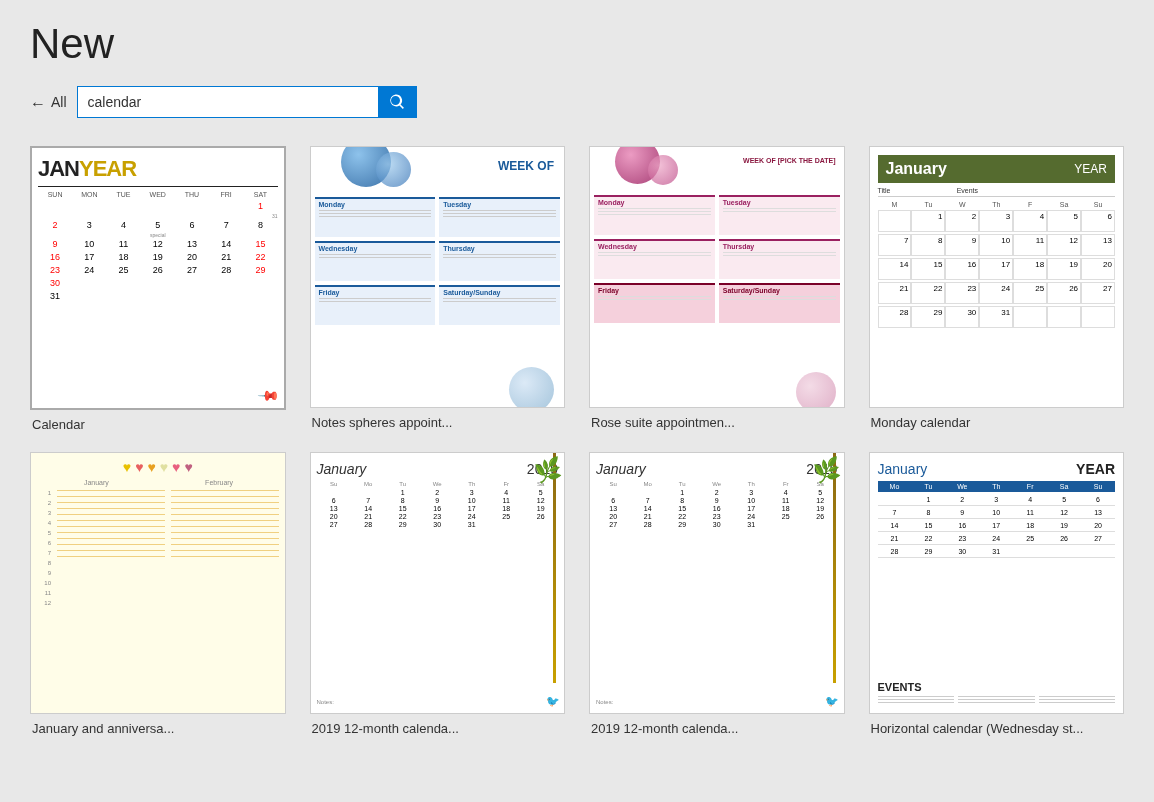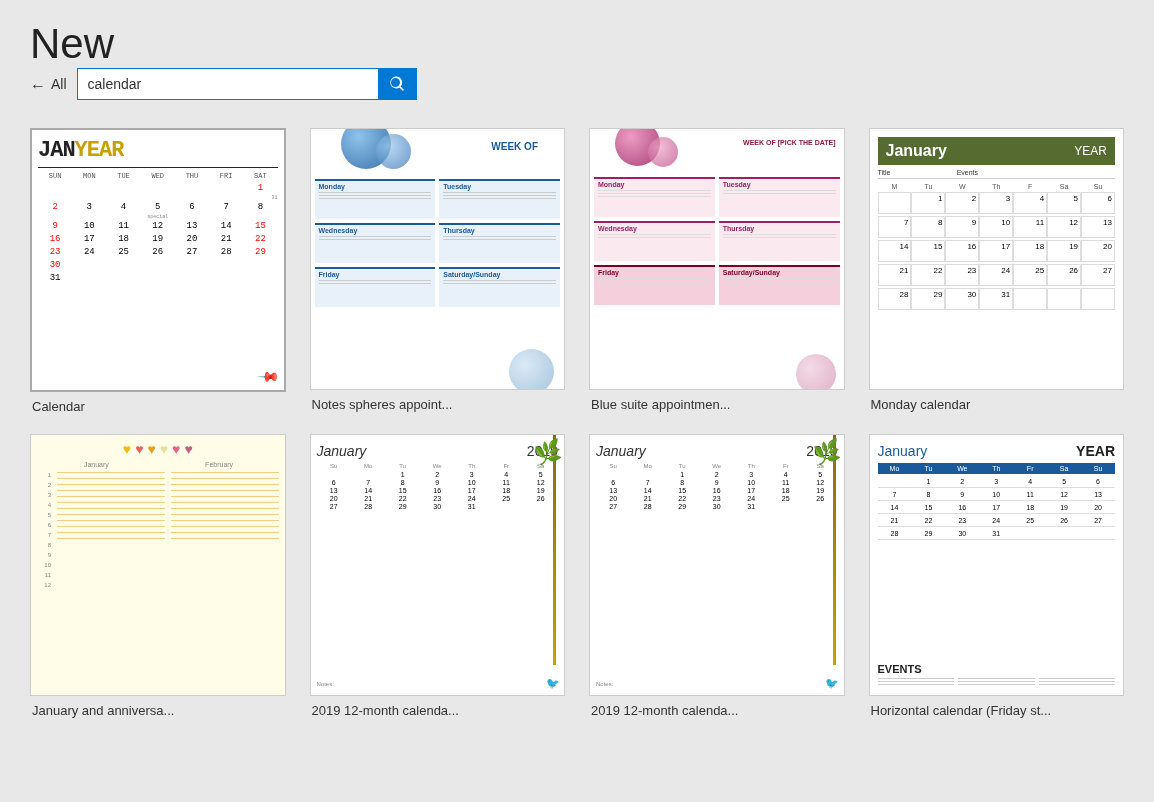--- a/index.html
+++ b/index.html
@@ -6,20 +6,21 @@
     body {
       background: #e8e8e8;
       font-family: 'Segoe UI', Arial, sans-serif;
       min-height: 802px;
       padding: 20px 30px;
     }
     .page-title {
       font-size: 42px;
       font-weight: 300;
       color: #222;
+      margin-bottom: 18px;
     }
     .search-row {
       display: flex;
       align-items: center;
       gap: 10px;
       margin-bottom: 28px;
     }
     .back-link {
       display: flex;
       align-items: center;
@@ -109,21 +110,20 @@
       transform: rotate(45deg);
     }
 
     
     .cal1 {
       background: #fff;
       padding: 8px 6px 22px 6px;
       width: 100%;
       height: 100%;
       position: relative;
-      font-family: Liberation Mono, monospace;
     }
     .cal1-header {
       font-size: 22px;
       font-weight: bold;
       letter-spacing: -1px;
     }
     .cal1-jan { color: #222; }
     .cal1-year { color: #c8a000; }
     .cal1-line { border-bottom: 1.5px solid #222; margin: 4px 0; }
     .cal1-days-header {
@@ -169,22 +169,22 @@
       left: 65px;
       width: 35px;
       height: 35px;
       border-radius: 50%;
       background: radial-gradient(circle at 35% 35%, #a0ccee, #2a6ab0);
       opacity: 0.7;
     }
     .cal2-week-label {
       position: absolute;
       top: 12px;
-      right: 26px;
-      font-size: 10px;
+      right: 10px;
+      font-size: 12px;
       font-weight: bold;
       color: #1a5a9a;
     }
     .cal2-table {
       position: absolute;
       top: 50px;
       left: 4px;
       right: 4px;
     }
     .cal2-row {
@@ -728,21 +728,21 @@
                   <div style="height:1px;background:#ddd;margin-bottom:2px;"></div>
                   <div style="height:1px;background:#ddd;"></div>
                 </div>
               </div>
             </div>
           </div>
           <div class="cal3-bottom-sphere"></div>
         </div>
       </div>
     </div>
-    <span class="template-label">Blue suite appointmen...</span>
+    <span class="template-label">Rose suite appointmen...</span>
   </div>
 
   <div class="template-item">
     <div class="template-thumb">
       <div class="template-thumb-inner">
         <div class="cal4">
           <div class="cal4-banner">
             <span class="cal4-banner-month">January</span>
             <span class="cal4-banner-year">YEAR</span>
           </div>
@@ -1093,16 +1093,16 @@
               <div class="cal8-event-col">
                 <div class="cal8-event-line"></div>
                 <div class="cal8-event-line"></div>
                 <div class="cal8-event-line"></div>
               </div>
             </div>
           </div>
         </div>
       </div>
     </div>
-    <span class="template-label">Horizontal calendar (Friday st...</span>
+    <span class="template-label">Horizontal calendar (Wednesday st...</span>
   </div>
 
 </div>
 
 </body></html>

